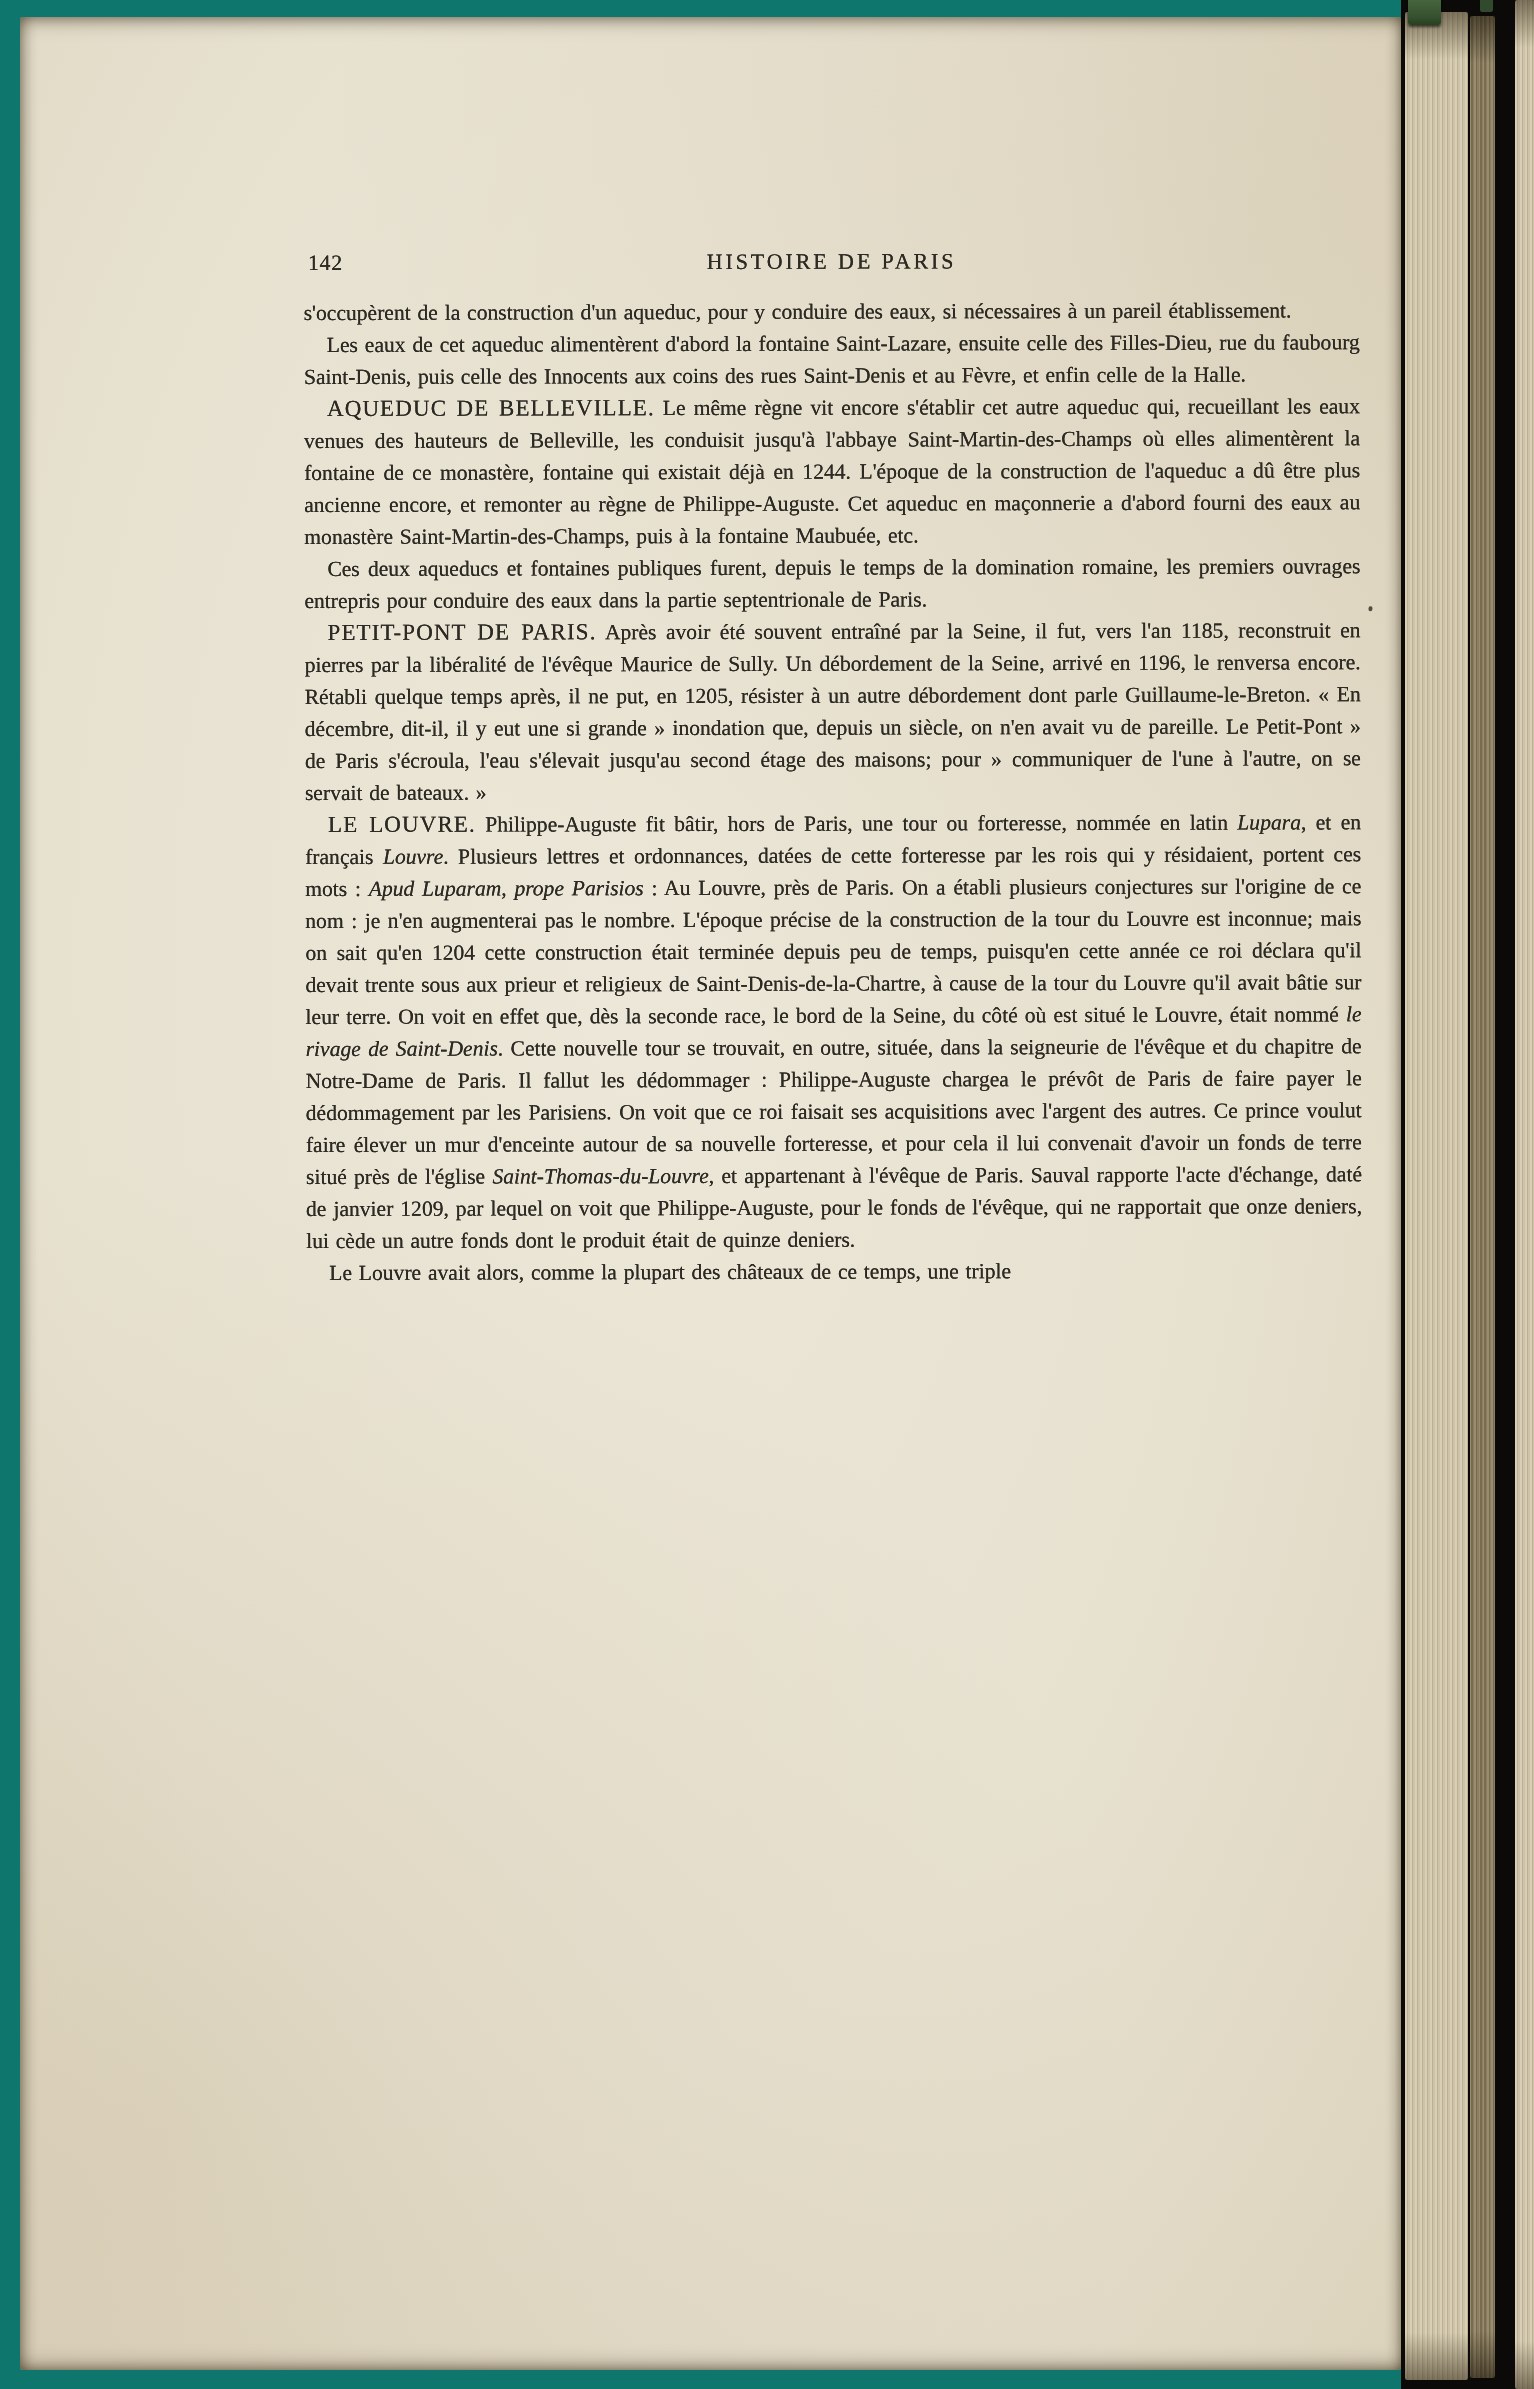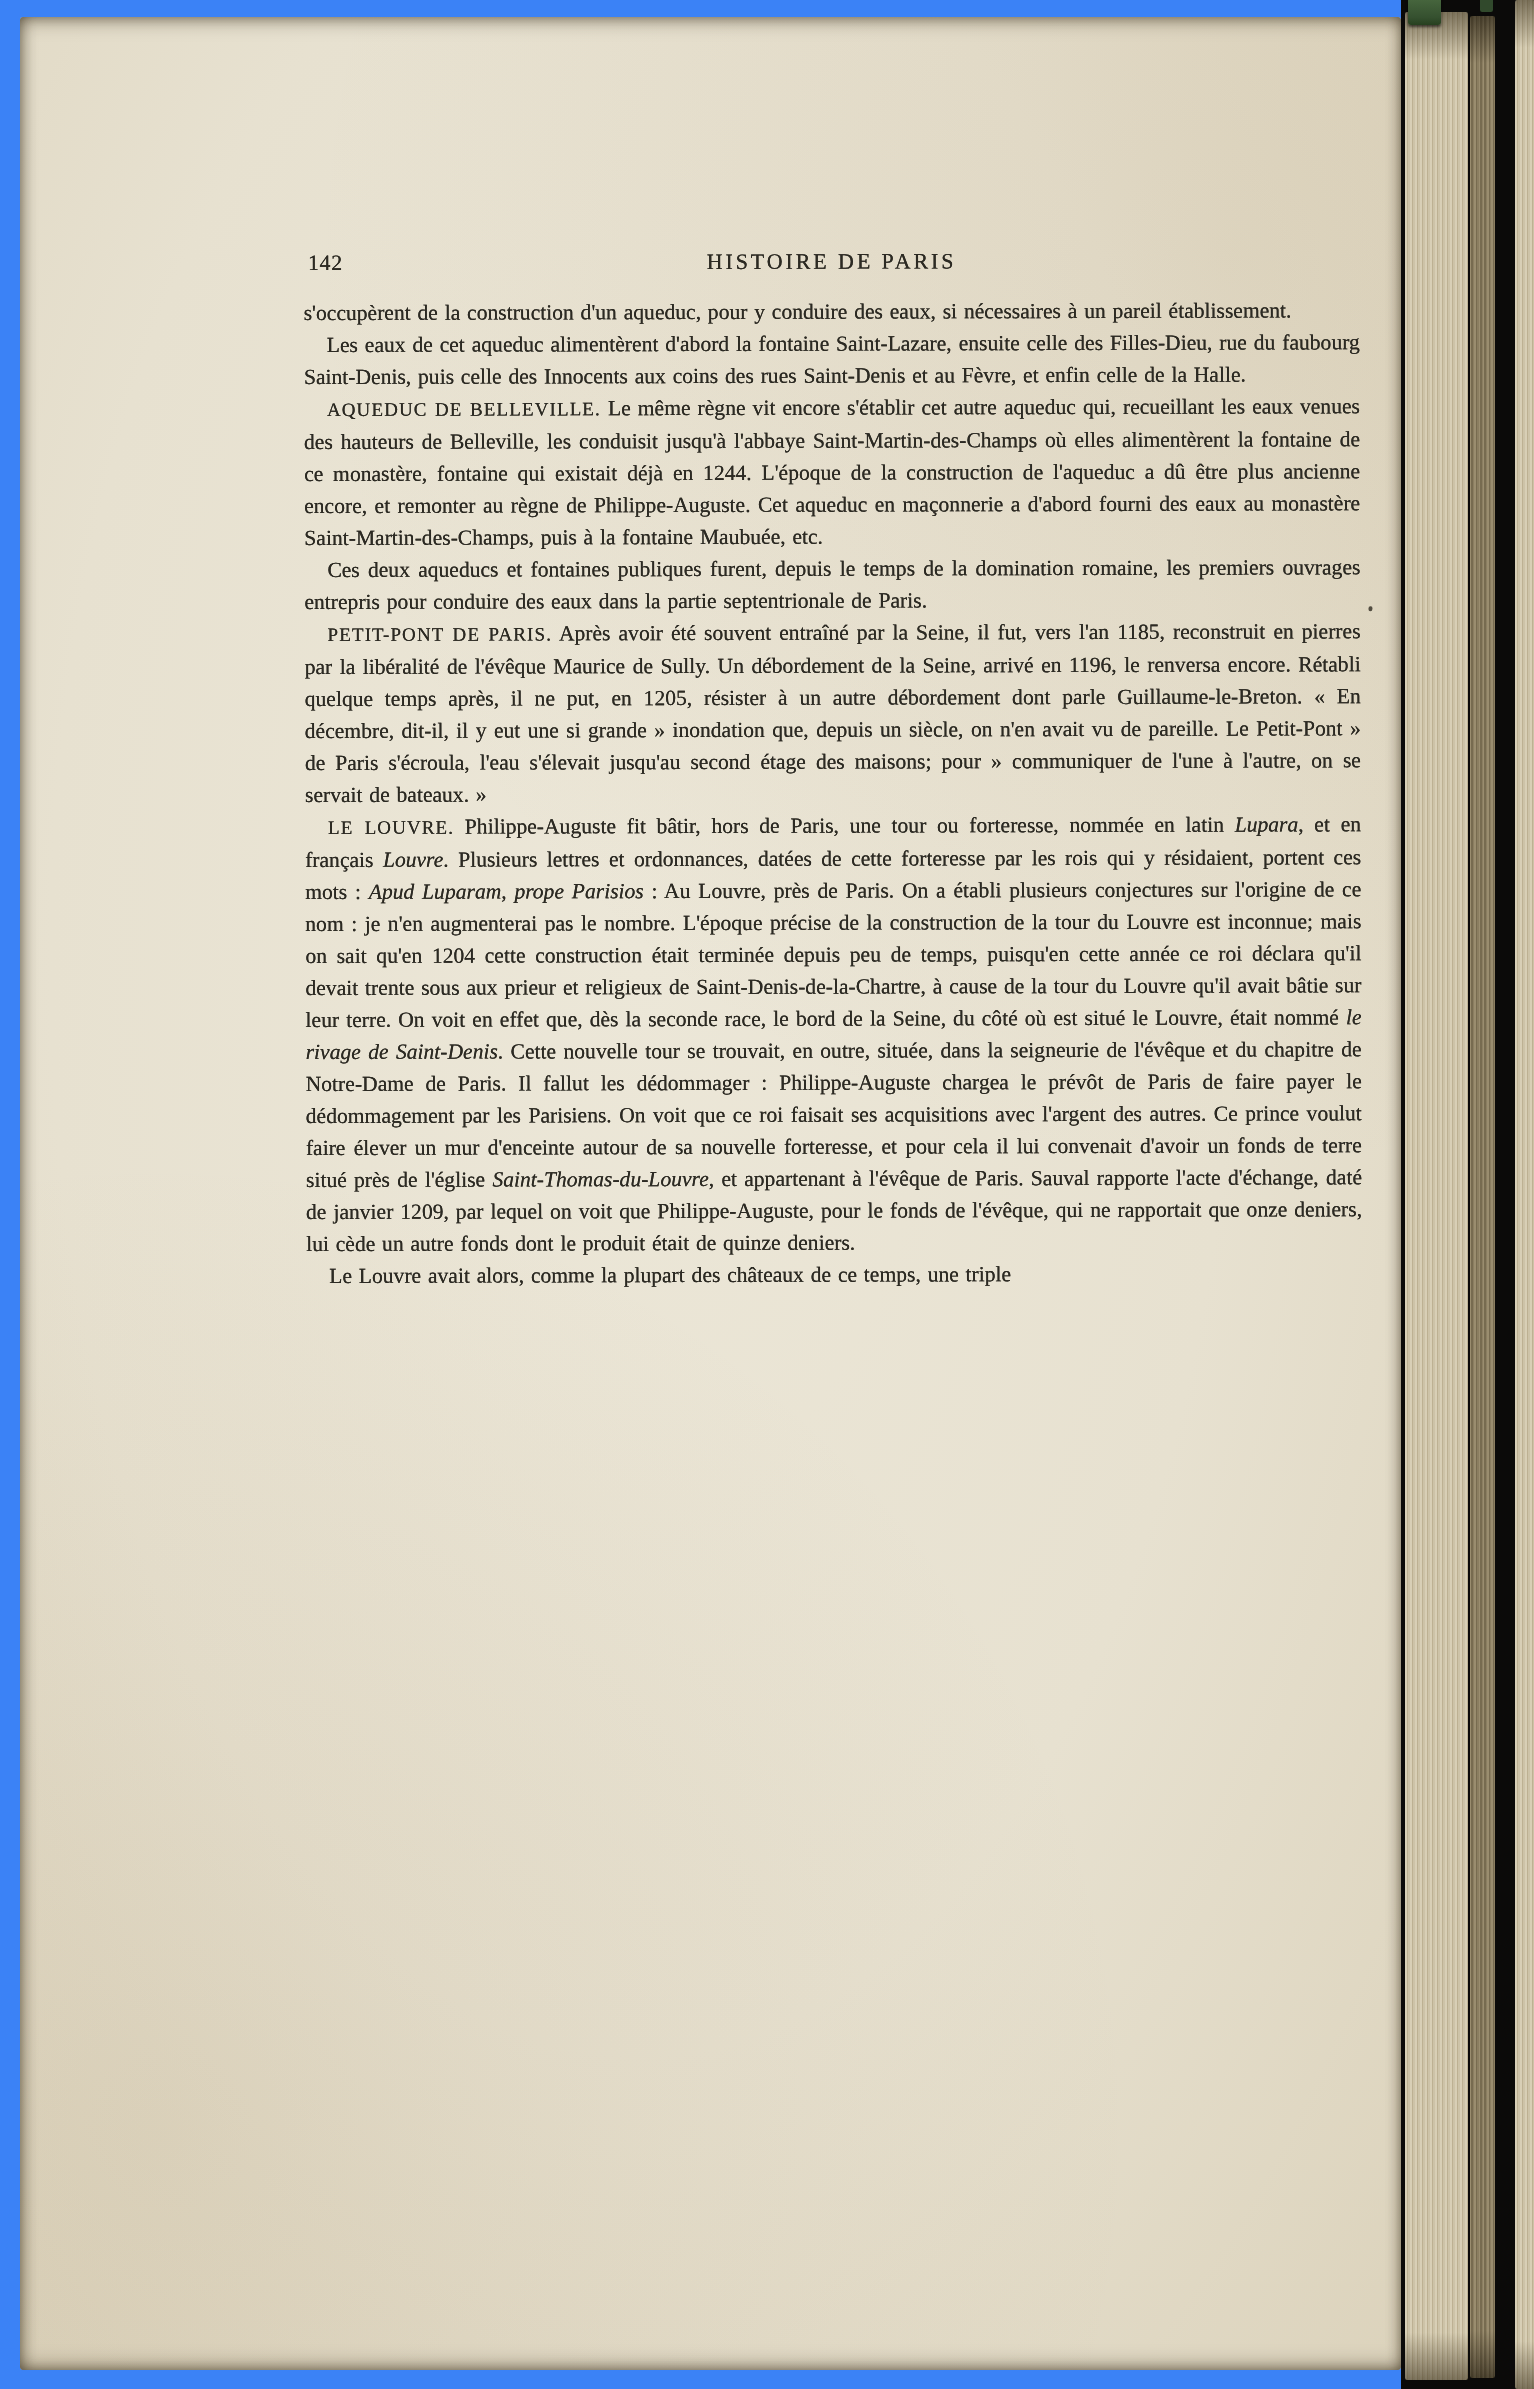--- a/index.html
+++ b/index.html
@@ -1,19 +1,19 @@
 <!DOCTYPE html>
 <html style="font-size:11.5px"><head>
 <meta charset="utf-8">
 <style>
   html, body { margin:0; padding:0; }
   body { background:#0c0b09; font-family:"Liberation Serif","DejaVu Serif",serif; }
   #screenshot {
     position:relative; width:1535px; height:2389px;
-    background:#3b82f6; overflow:hidden;
+    background:#0f766e; overflow:hidden;
   }
   
   .paper {
     position:absolute; left:20px; top:17.3px; width:1381px; height:2353px;
     background:
       radial-gradient(circle at 88% 10%, rgba(150,120,70,.10), transparent 38%),
       radial-gradient(circle at 10% 90%, rgba(140,110,60,.10), transparent 40%),
       radial-gradient(ellipse at 45% 40%, #ece7d8 0%, #e7e1d0 55%, #dcd3bc 100%);
     border-radius:2.9px;
     box-shadow:
@@ -39,21 +39,21 @@
     text-shadow:0 0 0.4px currentColor;
   }
   .body-copy {
     position:absolute; left:286px; top:279px; width:1056px;
     font-size:21.6px; line-height:32px; text-align:justify;
     word-spacing:1.4px;
     text-shadow:0 0 0.4px currentColor;
   }
   .para { margin:0; }
   .para.indent { text-indent:23px; }
-  .runhead { font-size:19px; letter-spacing:1.1px;margin-top:12px; }
+  .runhead { font-size:23px; letter-spacing:1.1px;margin-top:12px; }
   .ital { font-style:italic; }
   .speck {
     position:absolute; left:1350px; top:591px; width:4.3px; height:5px;
     background:#3a352a; border-radius:50% 40% 55% 45%; opacity:.85;
   }
   
   .book-edge { position:absolute; left:1401px; top:0; width:134px; height:2389px; background:#0b0a09; }
   .pages-band {
     position:absolute;
     background:

